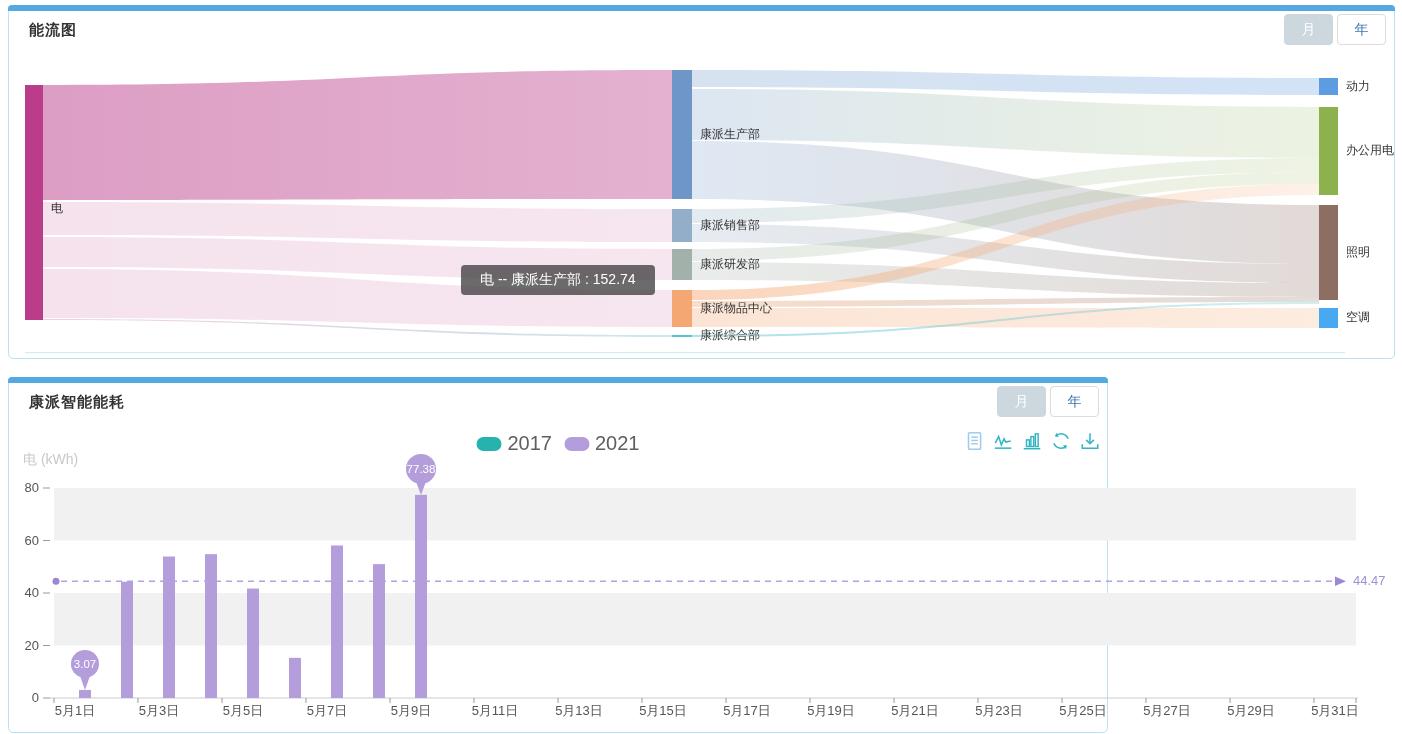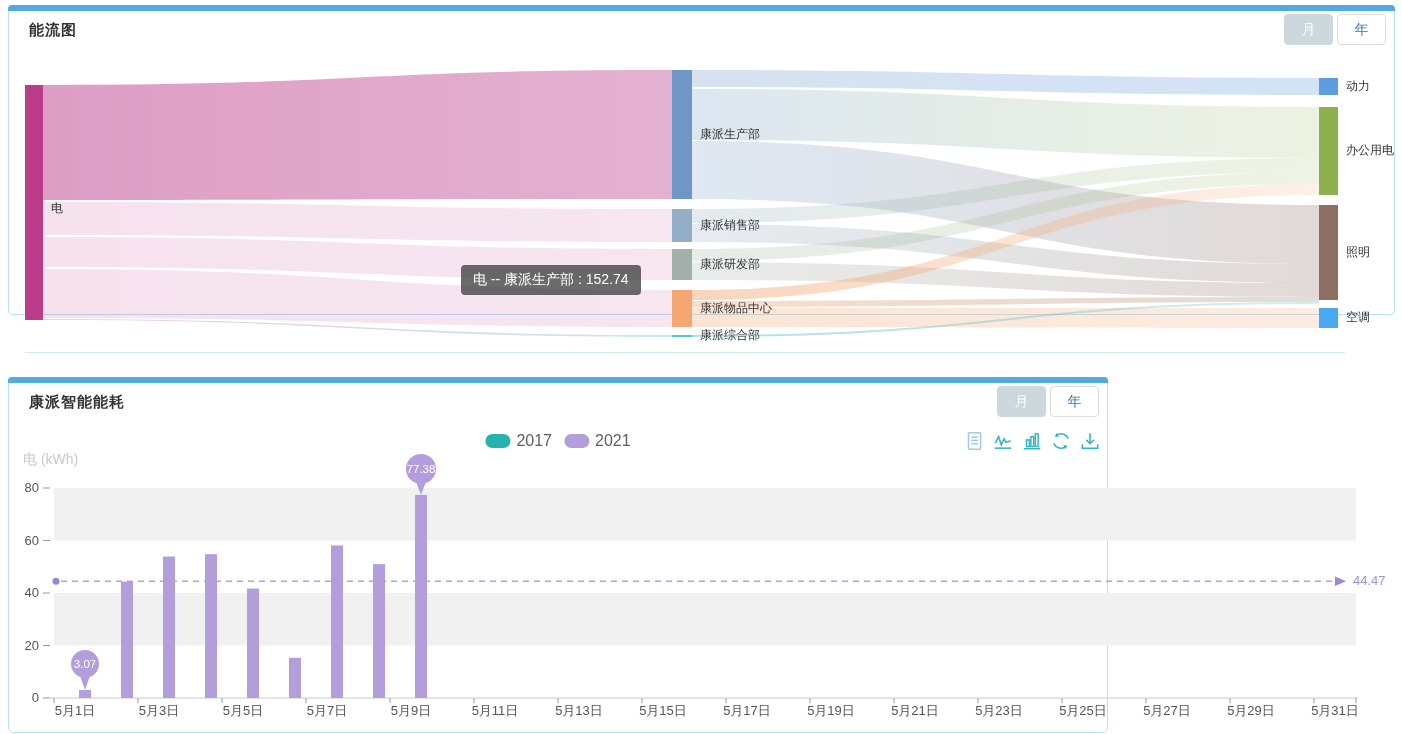--- a/index.html
+++ b/index.html
@@ -5,47 +5,47 @@
   html,body{margin:0;padding:0;}
   body{
     width:1402px;height:734px;position:relative;background:#fff;
     font-family:"Liberation Sans","DejaVu Sans",sans-serif;
     -webkit-font-smoothing:antialiased;
   }
   .panel{
     position:absolute;background:#fff;box-sizing:border-box;
     border:1px solid #b9e3f4;border-radius:5px;
   }
-  #panel-flow{left:8px;top:5px;width:1387px;height:310px;}
+  #panel-flow{left:8px;top:5px;width:1387px;height:354px;}
   #panel-energy{left:8px;top:377px;width:1100px;height:356px;}
   .topbar{height:6px;background:#55a9e2;border-radius:4px 4px 0 0;margin:-1px -1px 0 -1px;}
   .panel-title{
     position:absolute;left:20px;top:15px;font-size:15px;font-weight:bold;color:#333;
     letter-spacing:1px;
   }
   .toggle{position:absolute;top:8px;right:8px;display:flex;gap:4px;}
   .btn{
     width:49px;height:31px;border-radius:4px;display:flex;align-items:center;justify-content:center;
     font-size:14px;cursor:pointer;box-sizing:border-box;
   }
   .btn-month{background:#ccd8dd;border:1px solid #ccd8dd;color:#fff;}
   .btn-year{background:#fff;border:1px solid #dcdcdc;color:#3f74b5;}
   .chart-svg{position:absolute;left:0;top:0;}
   #sankey-tooltip{
     position:absolute;left:452px;top:259px;z-index:5;
     background:rgba(50,50,50,0.72);color:#fff;font-size:14px;
-    padding:6px 12px;border-radius:4px;white-space:nowrap;
+    padding:6px 19px;border-radius:4px;white-space:nowrap;
   }
   #legend{
     position:absolute;left:50%;top:54px;transform:translateX(-50%);
     display:flex;align-items:center;gap:12px;z-index:3;
   }
   .legend-item{display:flex;align-items:center;gap:6px;cursor:pointer;}
   .legend-swatch{width:25px;height:14px;border-radius:7px;}
-  .legend-label{font-size:16px;color:#5f5f5f;}
+  .legend-label{font-size:20px;color:#5f5f5f;}
   #toolbox{
     position:absolute;right:6px;top:52px;display:flex;align-items:center;gap:7px;z-index:3;
   }
   .tool-icon{width:22px;height:22px;cursor:pointer;}
 </style>
 </head>
 <body>
 
 <div class="panel" id="panel-flow">
   <div class="topbar"></div>

